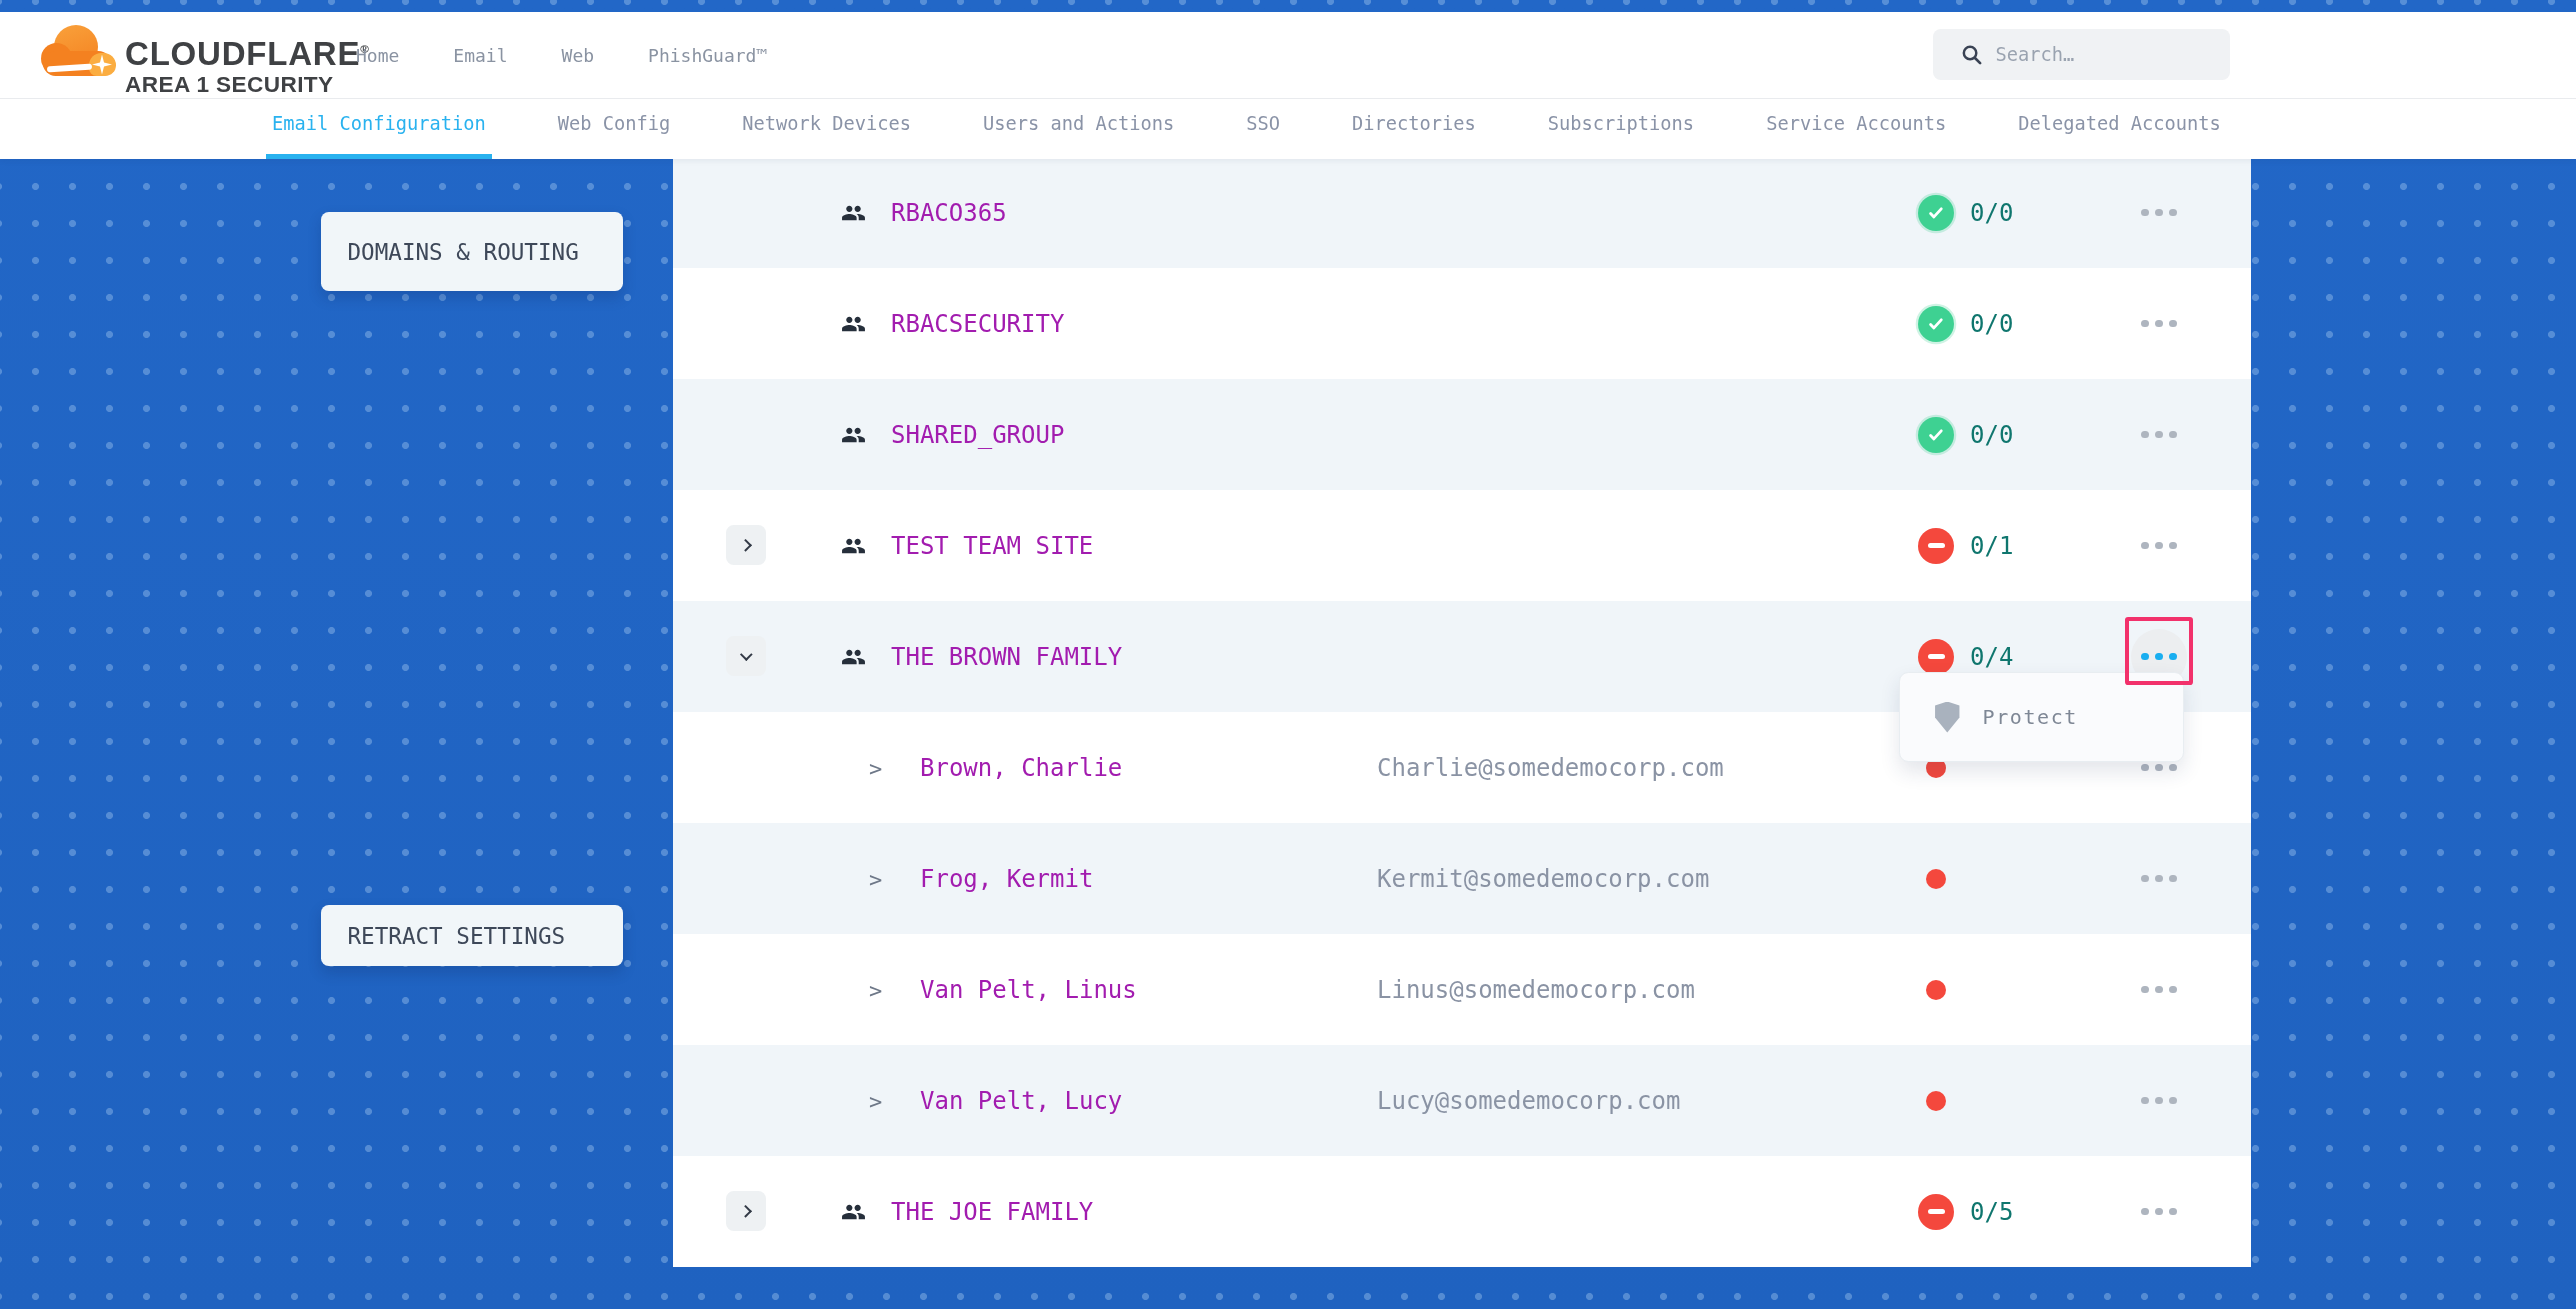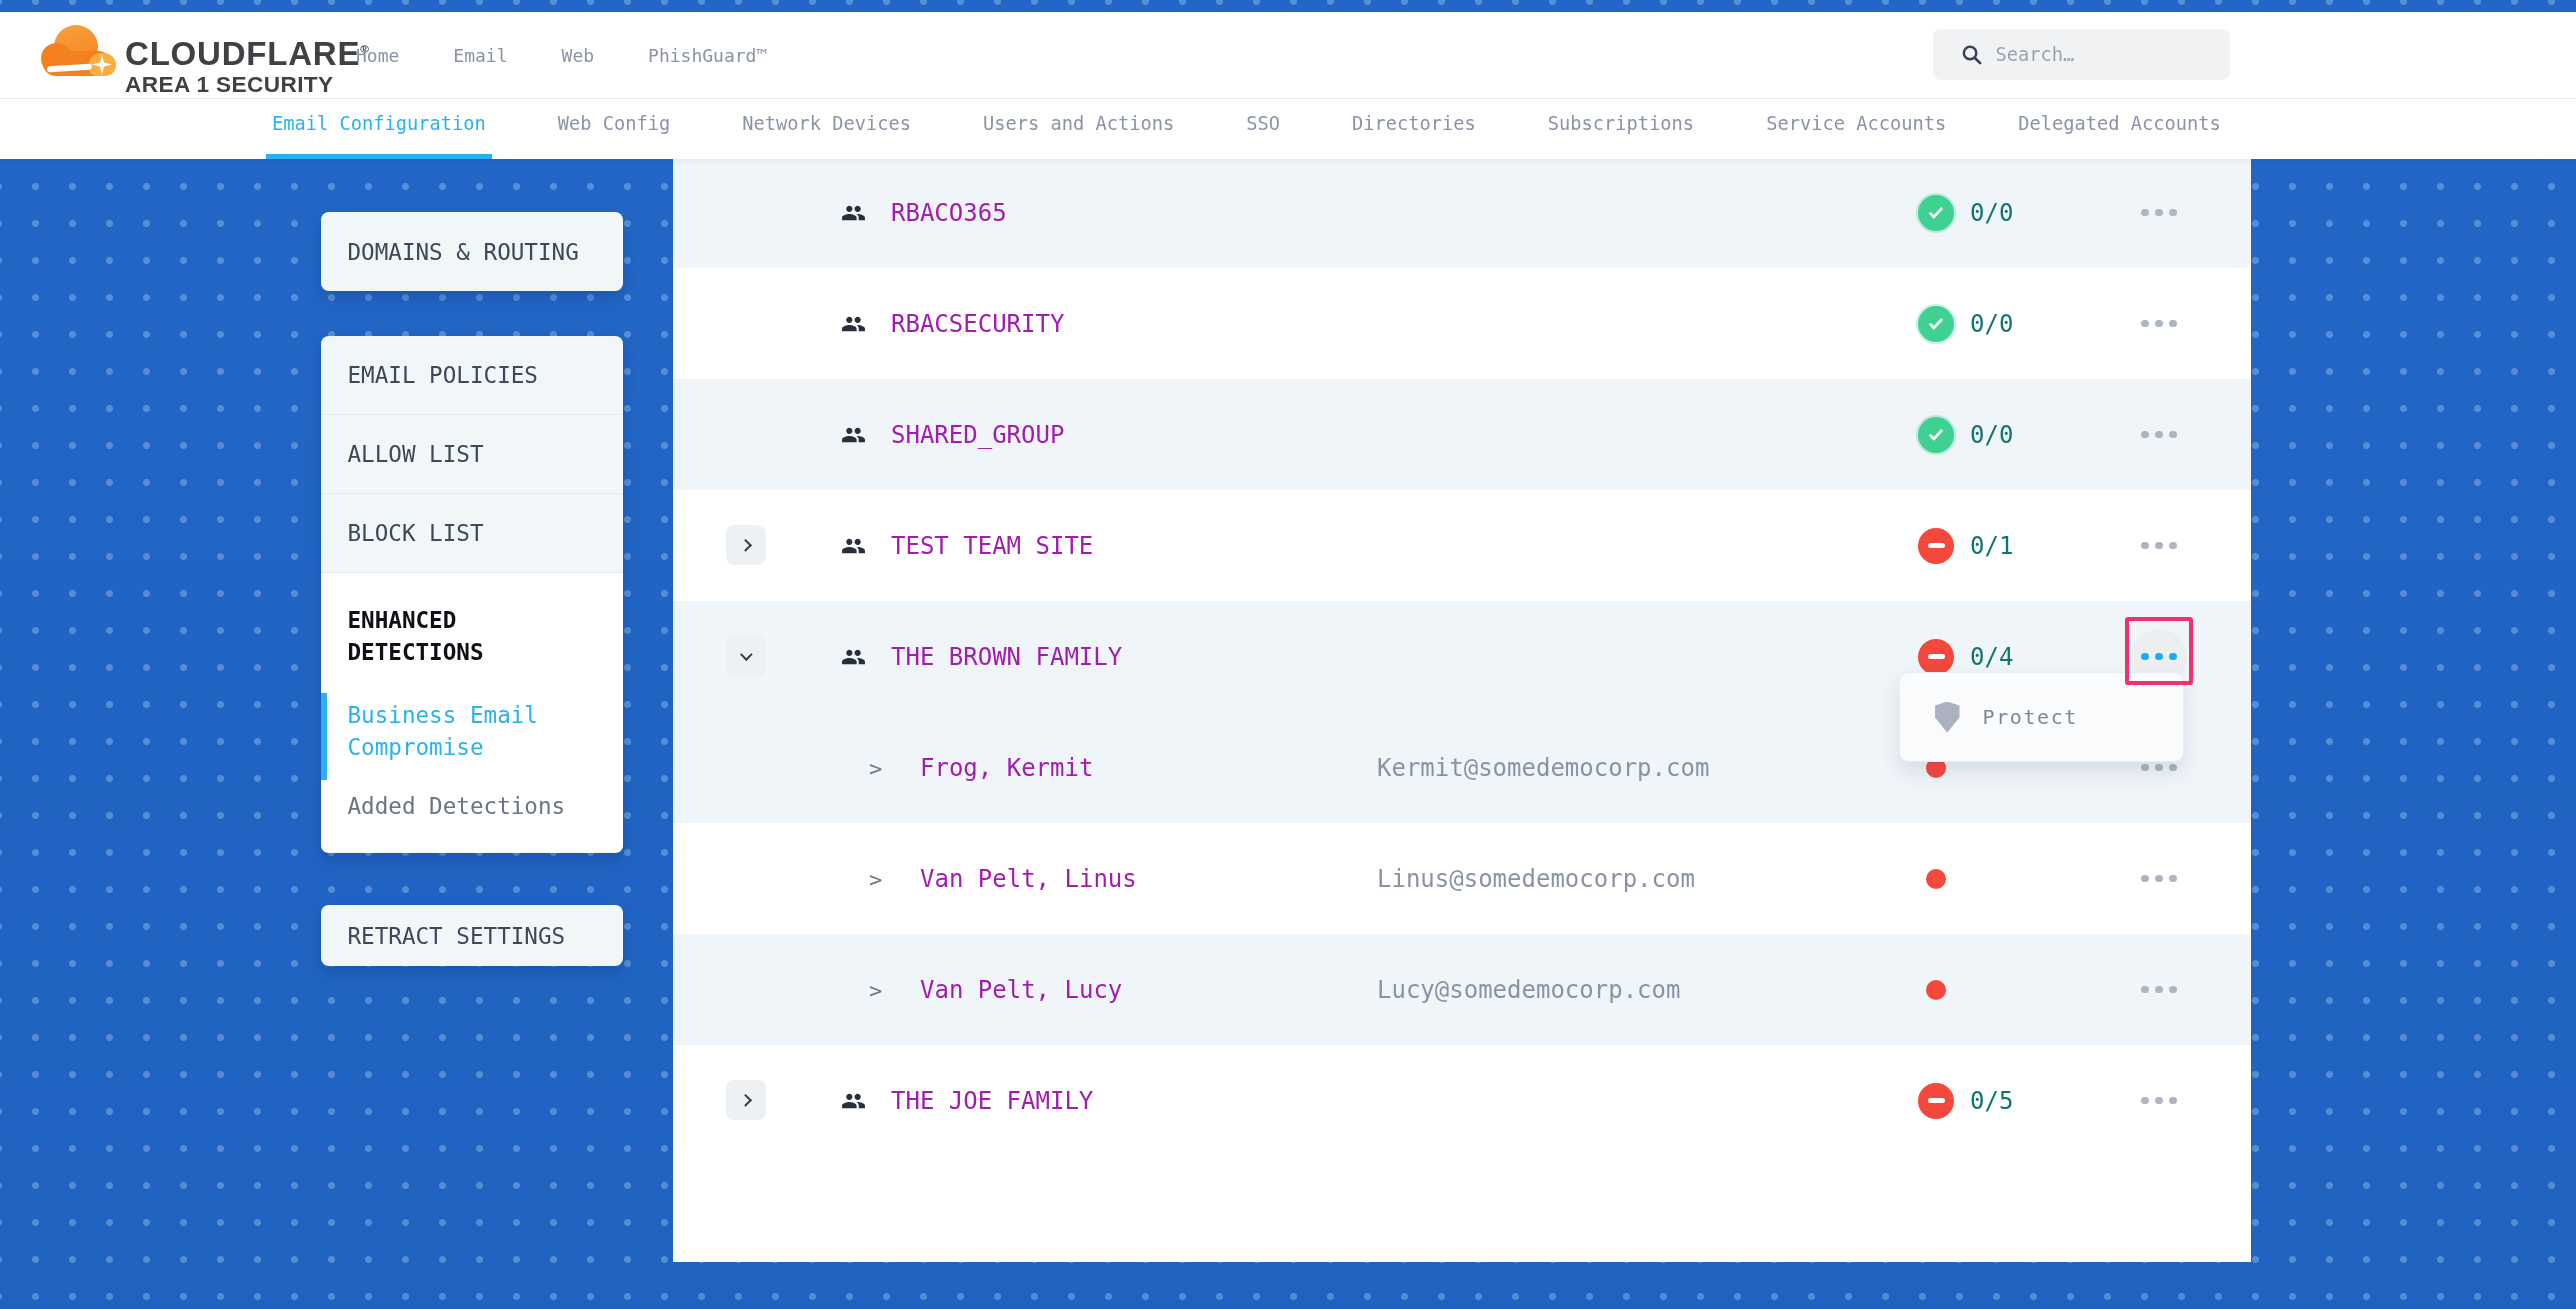--- a/index.html
+++ b/index.html
@@ -152,33 +152,20 @@
     <a href="#" class="tab">Directories</a>
     <a href="#" class="tab">Subscriptions</a>
     <a href="#" class="tab">Service Accounts</a>
     <a href="#" class="tab">Delegated Accounts</a>
   </nav>
 
   <div class="card card1">
     <div class="pad-item">DOMAINS &amp; ROUTING</div>
   </div>
 
-  <div class="card card2">
-    <div class="side-item">EMAIL POLICIES</div>
-    <div class="side-item">ALLOW LIST</div>
-    <div class="side-item">BLOCK LIST</div>
-    <div class="active-section">
-      <div class="sec-title">ENHANCED DETECTIONS</div>
-      <div class="bec">
-        <span class="bar"></span>
-        <span>Business Email Compromise</span>
-      </div>
-      <div class="added">Added Detections</div>
-    </div>
-  </div>
 
   <div class="card card3">
     <div class="pad-item">RETRACT SETTINGS</div>
   </div>
 
   <div class="gtable">
       <div class="row row-alt group">
 
       <svg class="gicon" viewBox="0 0 24 24" width="31" height="25">
           <path fill="#262f3b" d="M16 11c1.66 0 2.99-1.34 2.99-3S17.66 5 16 5c-1.66 0-3 1.34-3 3s1.34 3 3 3zm-8 0c1.66 0 2.99-1.34 2.99-3S9.66 5 8 5C6.34 5 5 6.34 5 8s1.34 3 3 3zm0 2c-2.33 0-7 1.17-7 3.5V19h14v-2.5c0-2.33-4.67-3.5-7-3.5zm8 0c-.29 0-.62.02-.97.05 1.16.84 1.97 1.97 1.97 3.45V19h6v-2.5c0-2.33-4.67-3.5-7-3.5z"></path>
@@ -276,20 +263,34 @@
           <span class="minus"></span>
         </span>
 
       <span class="count">0/4</span>
       <button class="menu menu-active">
           <span class="d"></span>
           <span class="d"></span>
           <span class="d"></span>
         </button>
     </div>
+      <div class="row row-white member">
+
+      <span class="mchev"></span>
+      <span class="rname">Brown, Charlie</span>
+      <span class="remail">Charlie@somedemocorp.com</span>
+
+      <span class="status dot"></span>
+
+      <button class="menu">
+          <span class="d"></span>
+          <span class="d"></span>
+          <span class="d"></span>
+        </button>
+    </div>
       <div class="row row-alt member">
 
       <span class="mchev"></span>
       <span class="rname">Frog, Kermit</span>
       <span class="remail">Kermit@somedemocorp.com</span>
 
       <span class="status dot"></span>
 
       <button class="menu">
           <span class="d"></span>

